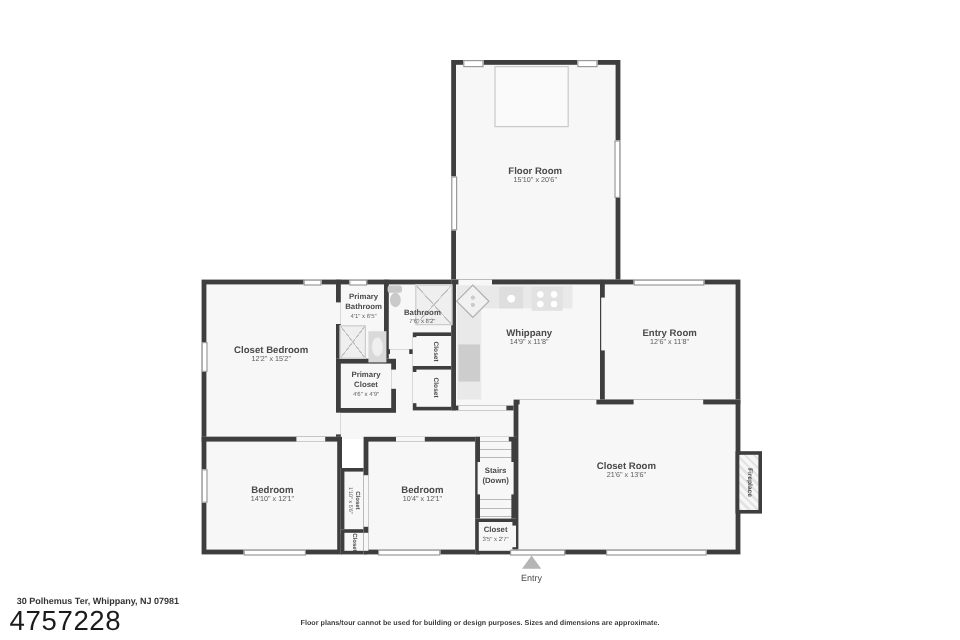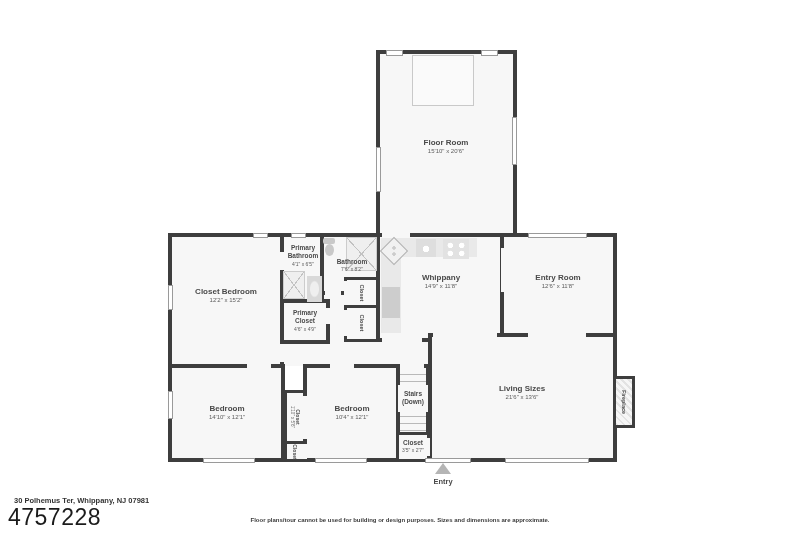--- a/index.html
+++ b/index.html
@@ -26,21 +26,21 @@
   .room-dims.sm{font-size:5px;}
   .treads{position:absolute;background:repeating-linear-gradient(180deg,#f7f7f7 0px,#f7f7f7 6px,#b9b9b9 6px,#b9b9b9 7px);}
   .stairs-box{position:absolute;background:#f7f7f7;}
   .fireplace{position:absolute;border:3px solid #3e3e3e;box-sizing:border-box;
      background:repeating-linear-gradient(45deg,#e3e3e3 0 2px,#f6f6f6 2px 5px);}
   .entry-arrow{position:absolute;width:0;height:0;border-left:8px solid transparent;
      border-right:8px solid transparent;border-bottom:11px solid #b5b5b5;}
   .addr{position:absolute;font-size:7.5px;font-weight:700;color:#333;text-align:right;}
   .mls{position:absolute;font-size:23px;font-weight:400;color:#1b1b1b;letter-spacing:0.5px;}
   .disclaimer{position:absolute;font-size:6px;font-weight:700;color:#3c3c3c;transform:translateX(-50%);white-space:nowrap;}
-  .entry-label{position:absolute;font-size:7.5px;font-weight:700;color:#4a4a4a;transform:translate(-50%,0);}
+  .entry-label{position:absolute;font-size:7.5px;font-weight:400;color:#4a4a4a;transform:translate(-50%,0);}
   .inner-rect{position:absolute;border:1px solid #c9c9c9;background:#fafafa;box-sizing:border-box;}
   .counter{position:absolute;background:#e9e9e9;}
   .fridge{position:absolute;background:#cdcdcd;}
   .stove{position:absolute;background:#e2e2e2;
      background-image:radial-gradient(circle at 28% 32%, #fff 2.5px, transparent 3px),
                       radial-gradient(circle at 72% 32%, #fff 2.5px, transparent 3px),
                       radial-gradient(circle at 28% 72%, #fff 2.5px, transparent 3px),
                       radial-gradient(circle at 72% 72%, #fff 2.5px, transparent 3px);}
   .dw{position:absolute;background:#dedede;
      background-image:radial-gradient(circle at 50% 55%, #fff 3px, transparent 3.5px);}
@@ -150,21 +150,21 @@
   </div>
   <div class="label" style="left:441px;top:282px">
     <div class="room-name">Whippany</div>
     <div class="room-dims">14'9" x 11'8"</div>
   </div>
   <div class="label" style="left:558px;top:282px">
     <div class="room-name">Entry Room</div>
     <div class="room-dims">12'6" x 11'8"</div>
   </div>
   <div class="label" style="left:522px;top:393px">
-    <div class="room-name">Living Sizes</div>
+    <div class="room-name">Closet Room</div>
     <div class="room-dims">21'6" x 13'6"</div>
   </div>
   <div class="label" style="left:227px;top:413px">
     <div class="room-name">Bedroom</div>
     <div class="room-dims">14'10" x 12'1"</div>
   </div>
   <div class="label" style="left:352px;top:413px">
     <div class="room-name">Bedroom</div>
     <div class="room-dims">10'4" x 12'1"</div>
   </div>

